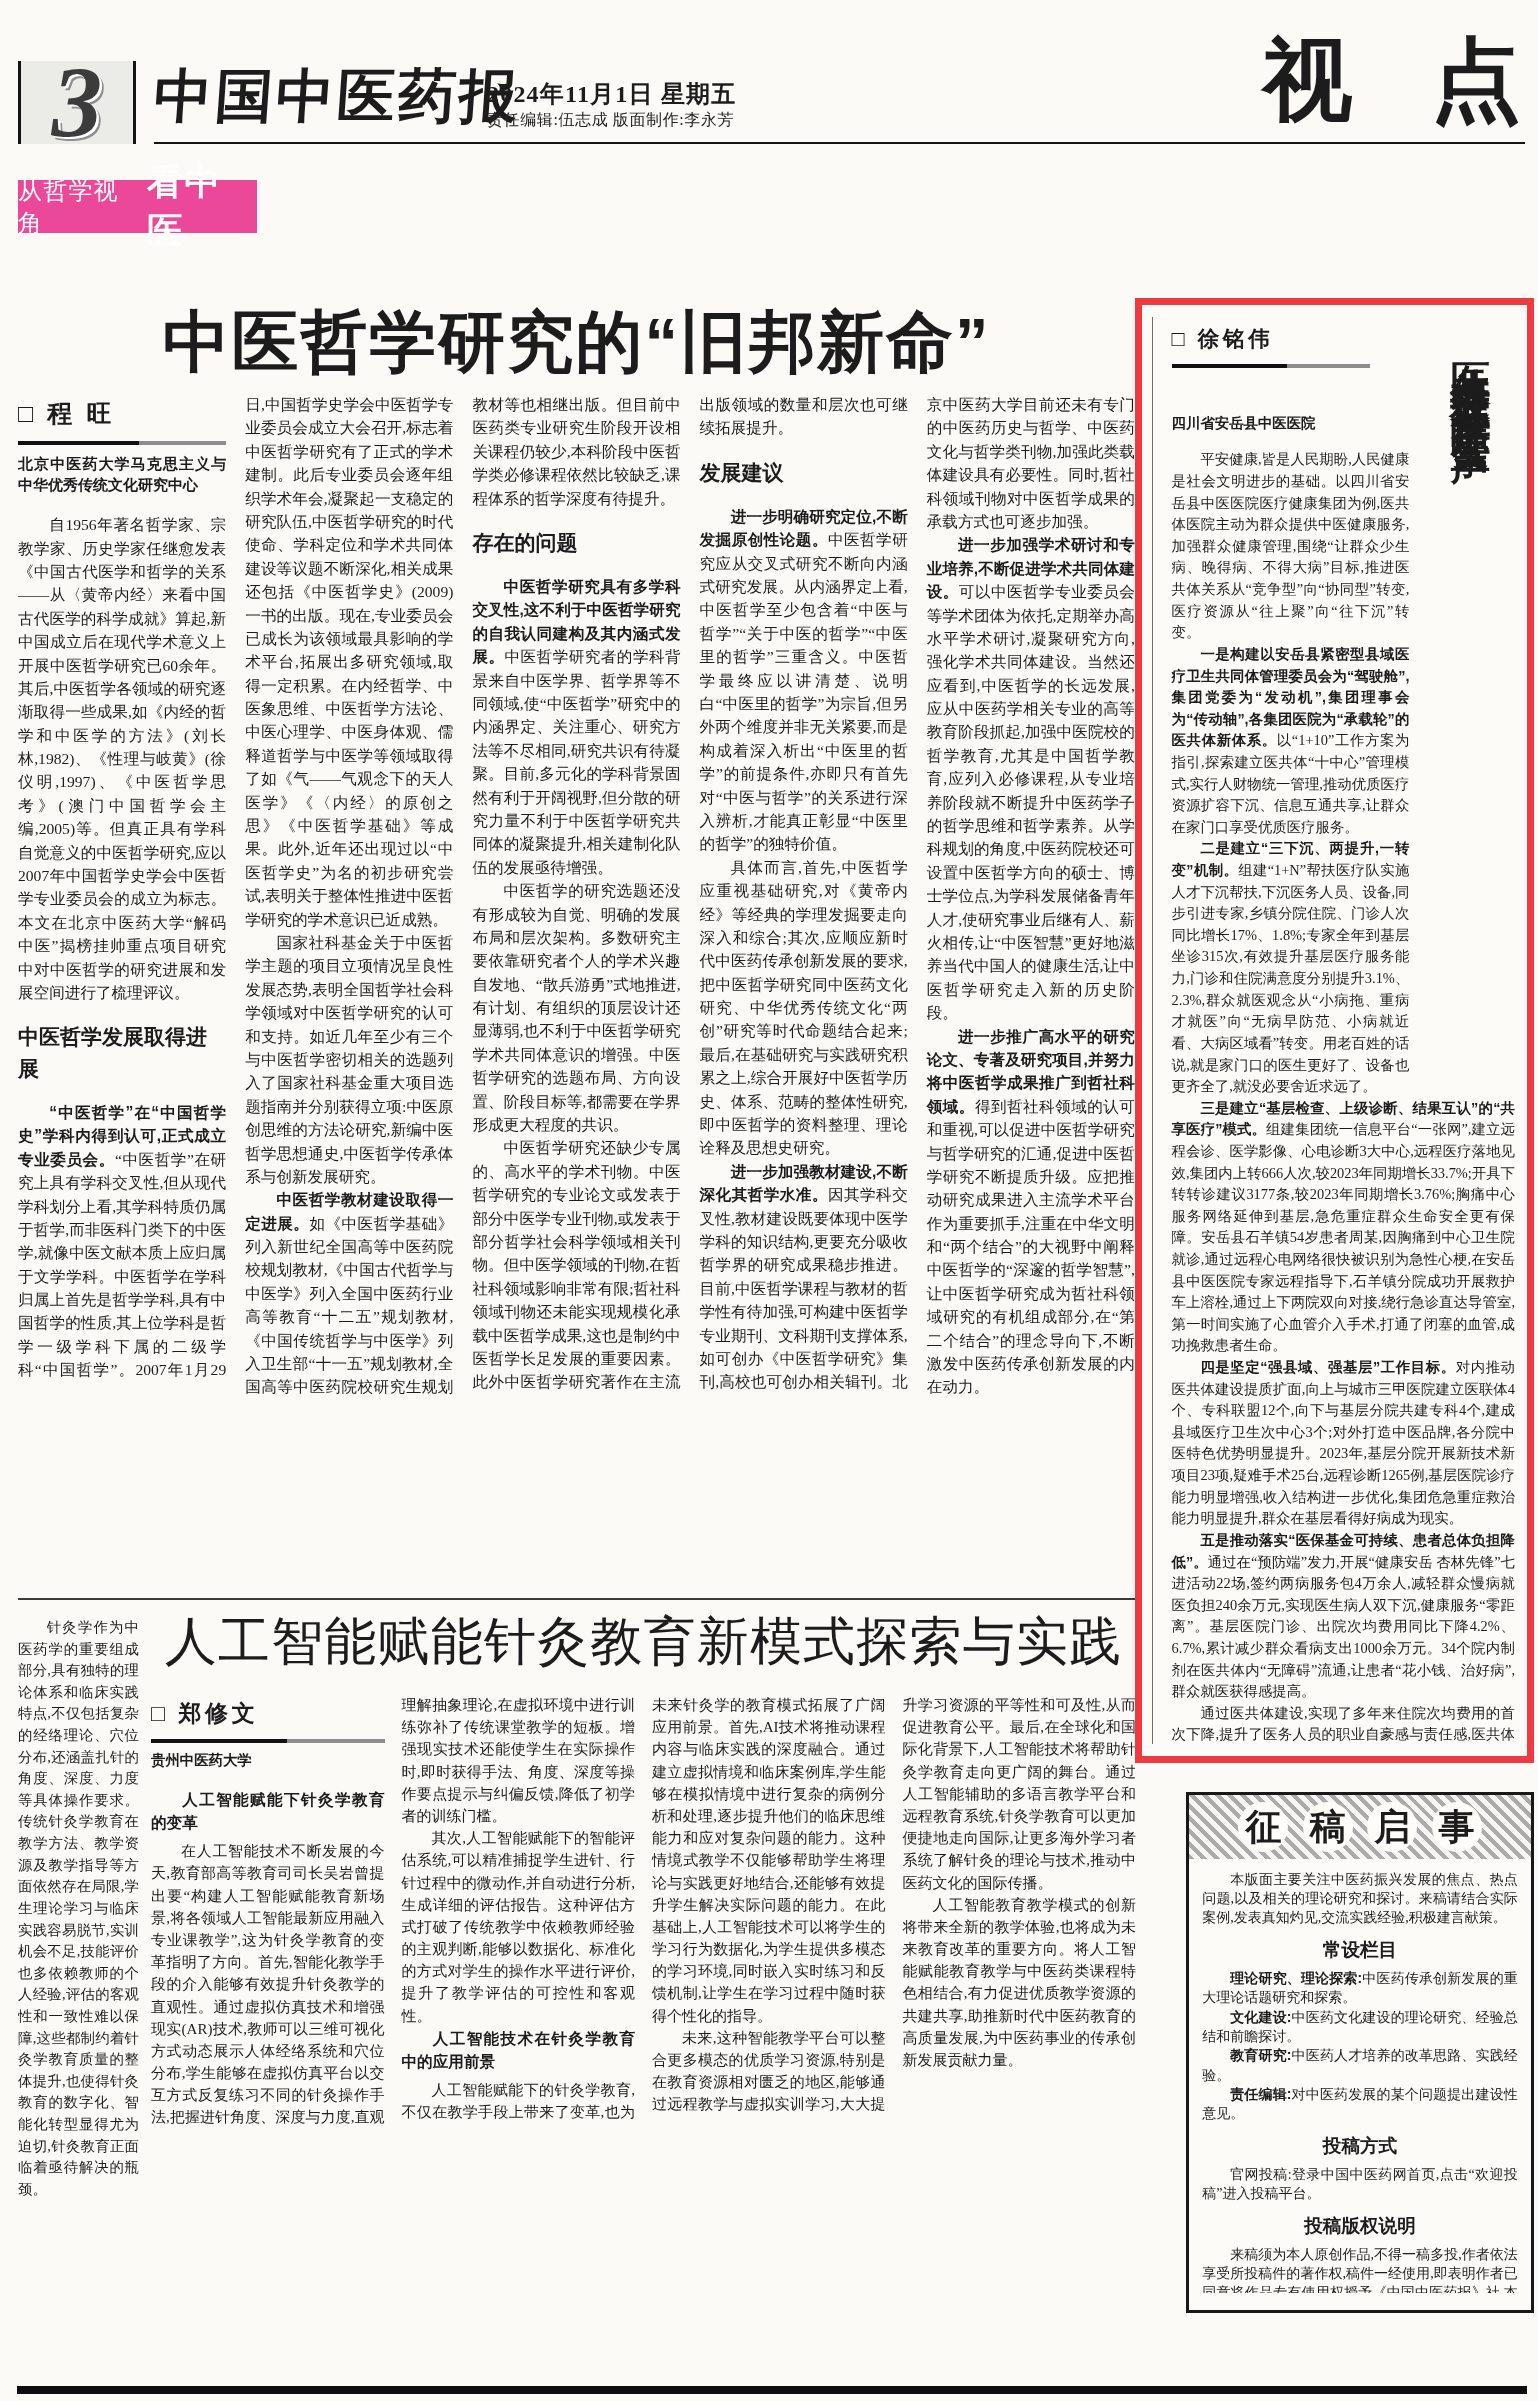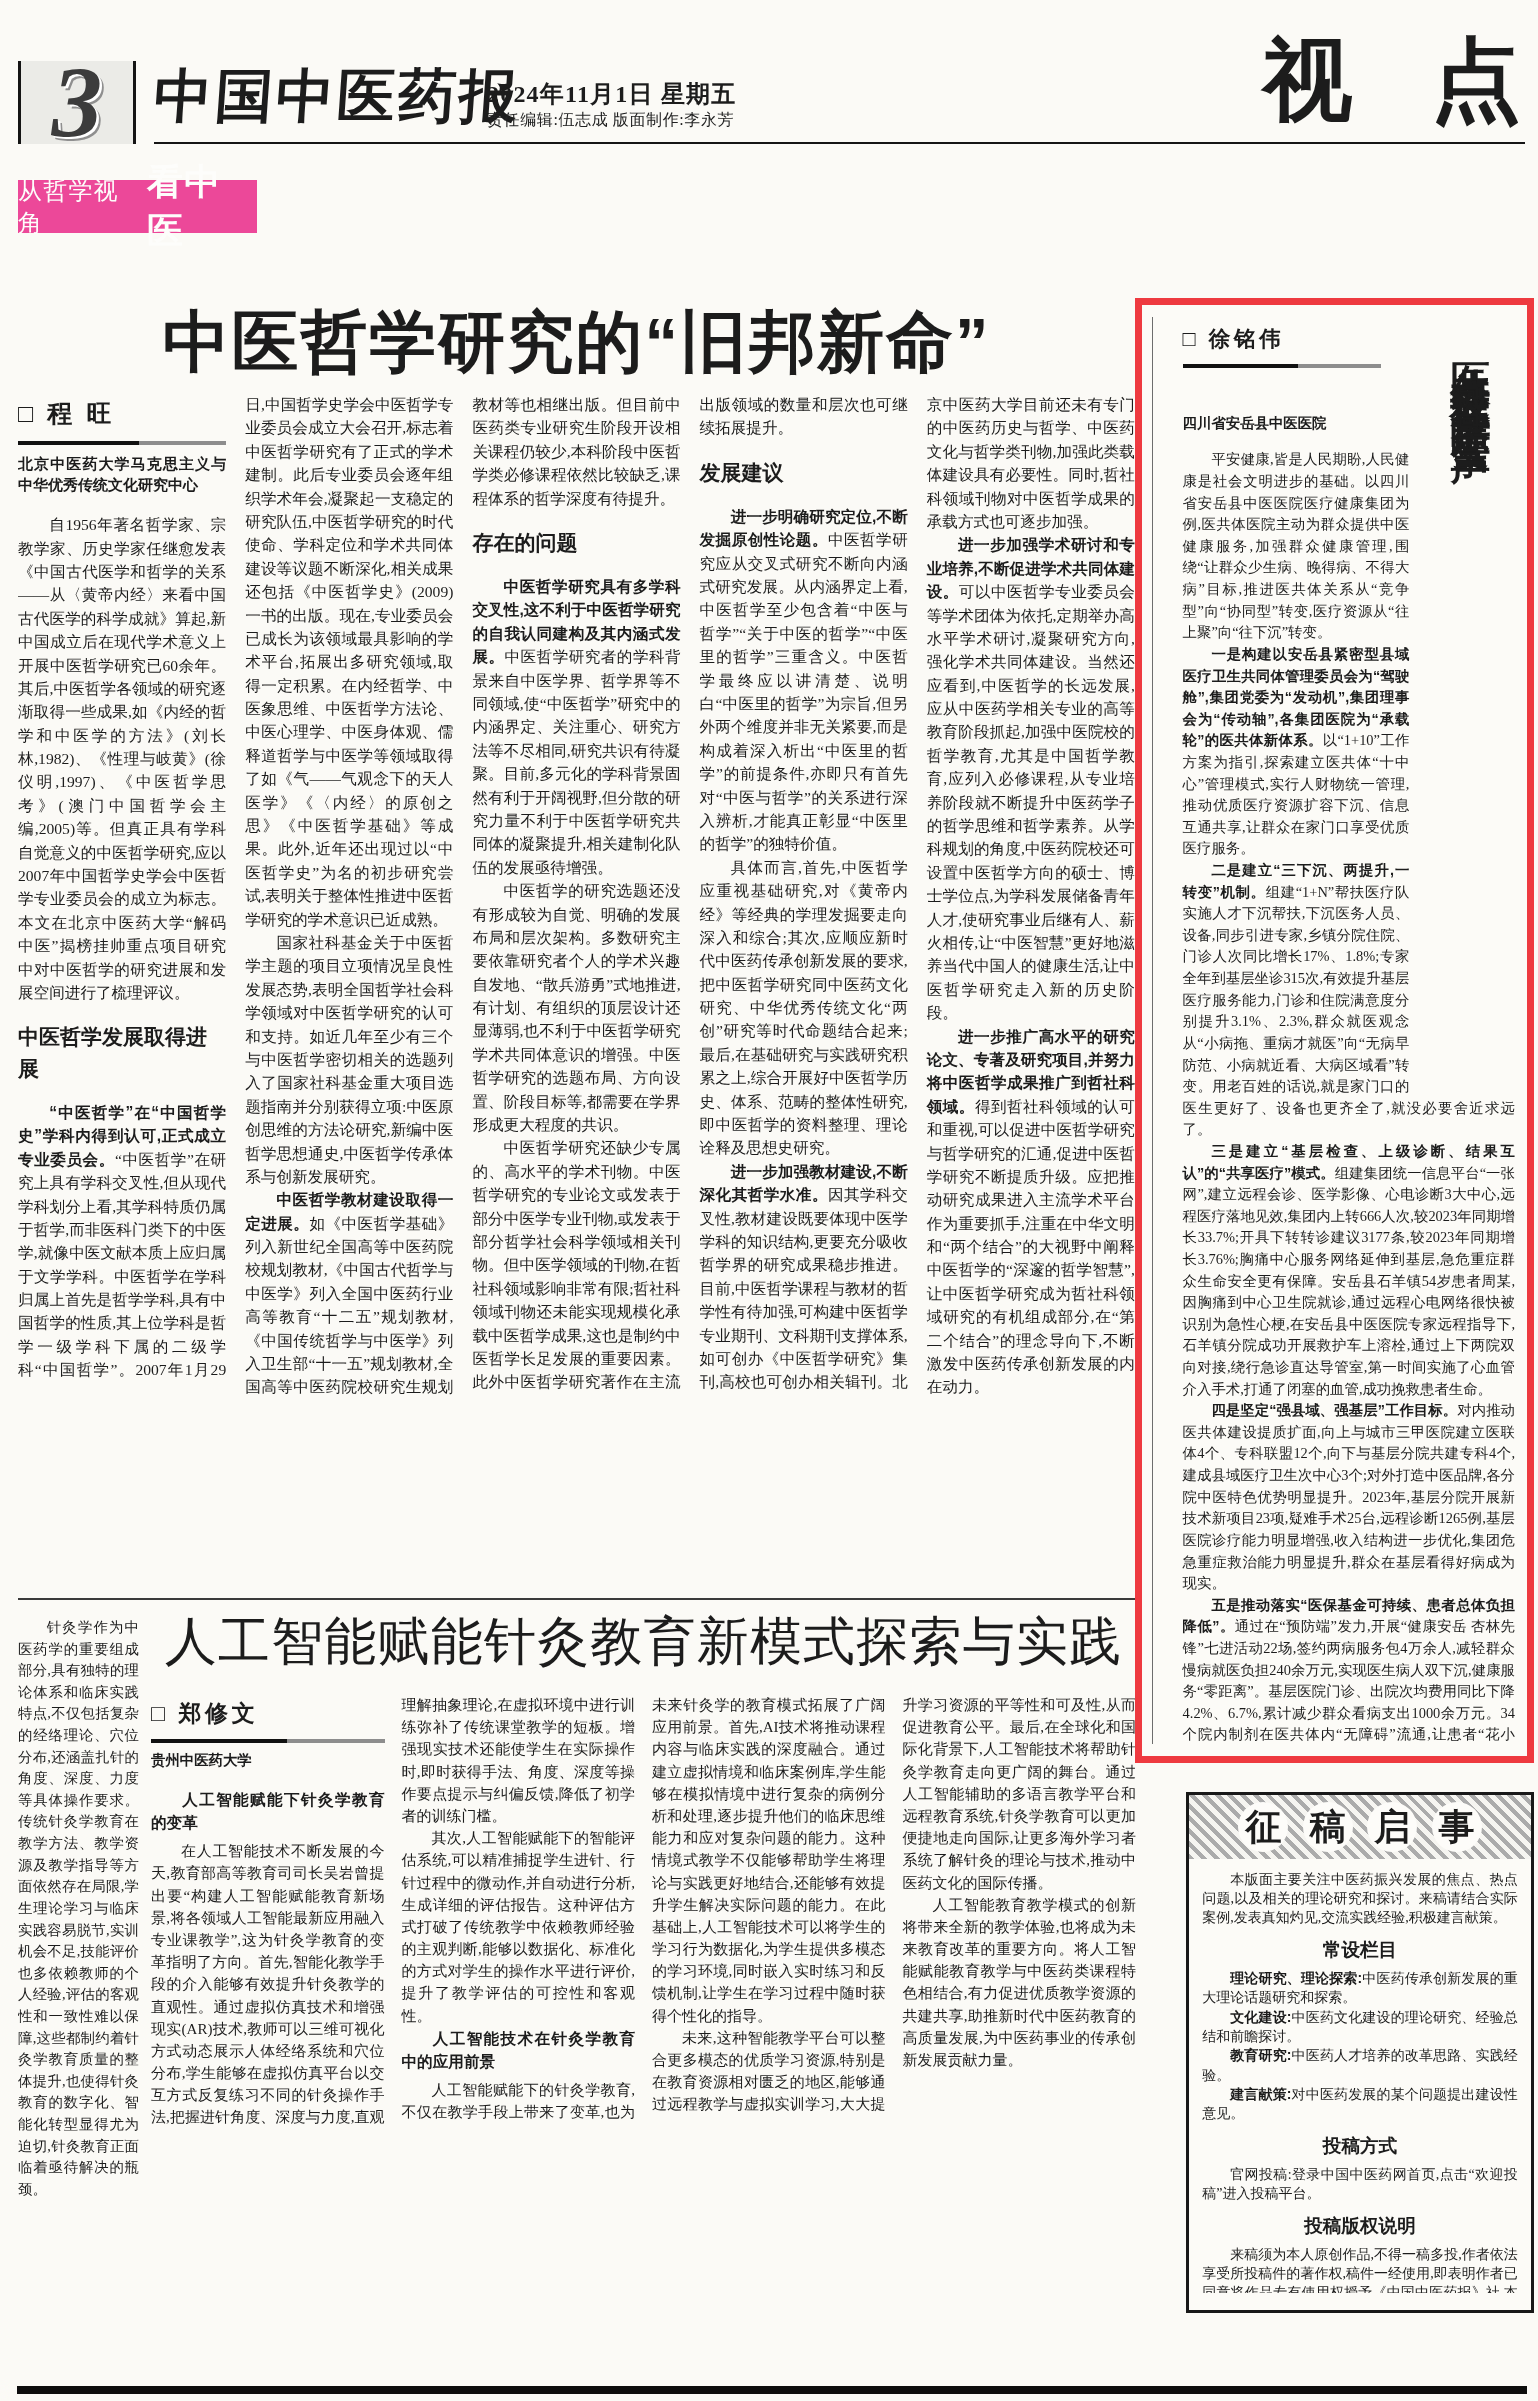--- a/index.html
+++ b/index.html
@@ -46,21 +46,21 @@
   .a2-body{margin-top:17px;height:677px;column-count:4;column-gap:17px;overflow:hidden;
            text-align:justify;font-size:15px;line-height:1.48;}
   .a2-body .by-name{font-size:23px;}
   .a2-body .by-aff{font-size:14.4px;}
   .sh2{font-weight:700;font-family:"Liberation Sans",sans-serif;text-indent:2em;margin:0 0 6px;
        font-size:15.6px;break-after:avoid;}
   
   .spotlight{position:absolute;left:1135px;top:298px;width:399px;height:1465px;
              border:7.8px solid #ee3a40;background:#fcfbf7;box-sizing:border-box;}
   .sp-inner{height:calc(100% - 24px);margin:12px 12px 12px 9.6px;border-left:1.2px solid #6d6d6d;
-            padding-left:30px;overflow:hidden;font-size:14.4px;line-height:1.5;text-align:justify;}
+            padding-left:19px;overflow:hidden;font-size:14.4px;line-height:1.5;text-align:justify;}
   .sp-vtitle{float:right;writing-mode:vertical-rl;font-size:40px;font-weight:700;letter-spacing:5.4px;
              height:743px;width:90px;line-height:90px;margin:14.4px 0 20.4px 15.6px;
              font-family:"Liberation Serif",serif;}
   .sp-byline{margin:6px 0 15.6px;max-width:198px;}
   .sp-byline .by-name{font-size:21.6px;}
   .sp-byline .by-aff{font-size:14.4px;margin-top:45px;}
   
   .cfp{position:absolute;left:1186px;top:1792px;width:348px;height:521px;border:3.6px solid #181818;
        background:#fcfbf7;box-sizing:border-box;}
   .cfp-banner{height:64px;background:repeating-linear-gradient(45deg,#ababab 0 4.2px,#f6f5f1 4.2px 9px);
@@ -172,21 +172,21 @@
       <span class="cfp-ch">稿</span>
       <span class="cfp-ch">启</span>
       <span class="cfp-ch">事</span>
     </div>
     <div class="cfp-body">
       <p class="p">本版面主要关注中医药振兴发展的焦点、热点问题,以及相关的理论研究和探讨。来稿请结合实际案例,发表真知灼见,交流实践经验,积极建言献策。</p>
       <h4>常设栏目</h4>
       <p class="p"><strong>理论研究、理论探索:</strong><span>中医药传承创新发展的重大理论话题研究和探索。</span></p>
       <p class="p"><strong>文化建设:</strong><span>中医药文化建设的理论研究、经验总结和前瞻探讨。</span></p>
       <p class="p"><strong>教育研究:</strong><span>中医药人才培养的改革思路、实践经验。</span></p>
-      <p class="p"><strong>建言献策:</strong><span>对中医药发展的某个问题提出建设性意见。</span></p>
+      <p class="p"><strong>责任编辑:</strong><span>对中医药发展的某个问题提出建设性意见。</span></p>
       <h4>投稿方式</h4>
       <p class="p">官网投稿:登录中国中医药网首页,点击“欢迎投稿”进入投稿平台。</p>
       <h4>投稿版权说明</h4>
       <p class="p">来稿须为本人原创作品,不得一稿多投,作者依法享受所投稿件的著作权,稿件一经使用,即表明作者已同意将作品专有使用权授予《中国中医药报》社,本报社在世界范围内(包括网络)享有专有使用权。作者一经投送作品,即视为同意并接受上述条款。</p>
     </div>
   </aside>
 
   <div class="bottom-rule"></div>
 </div>
 

